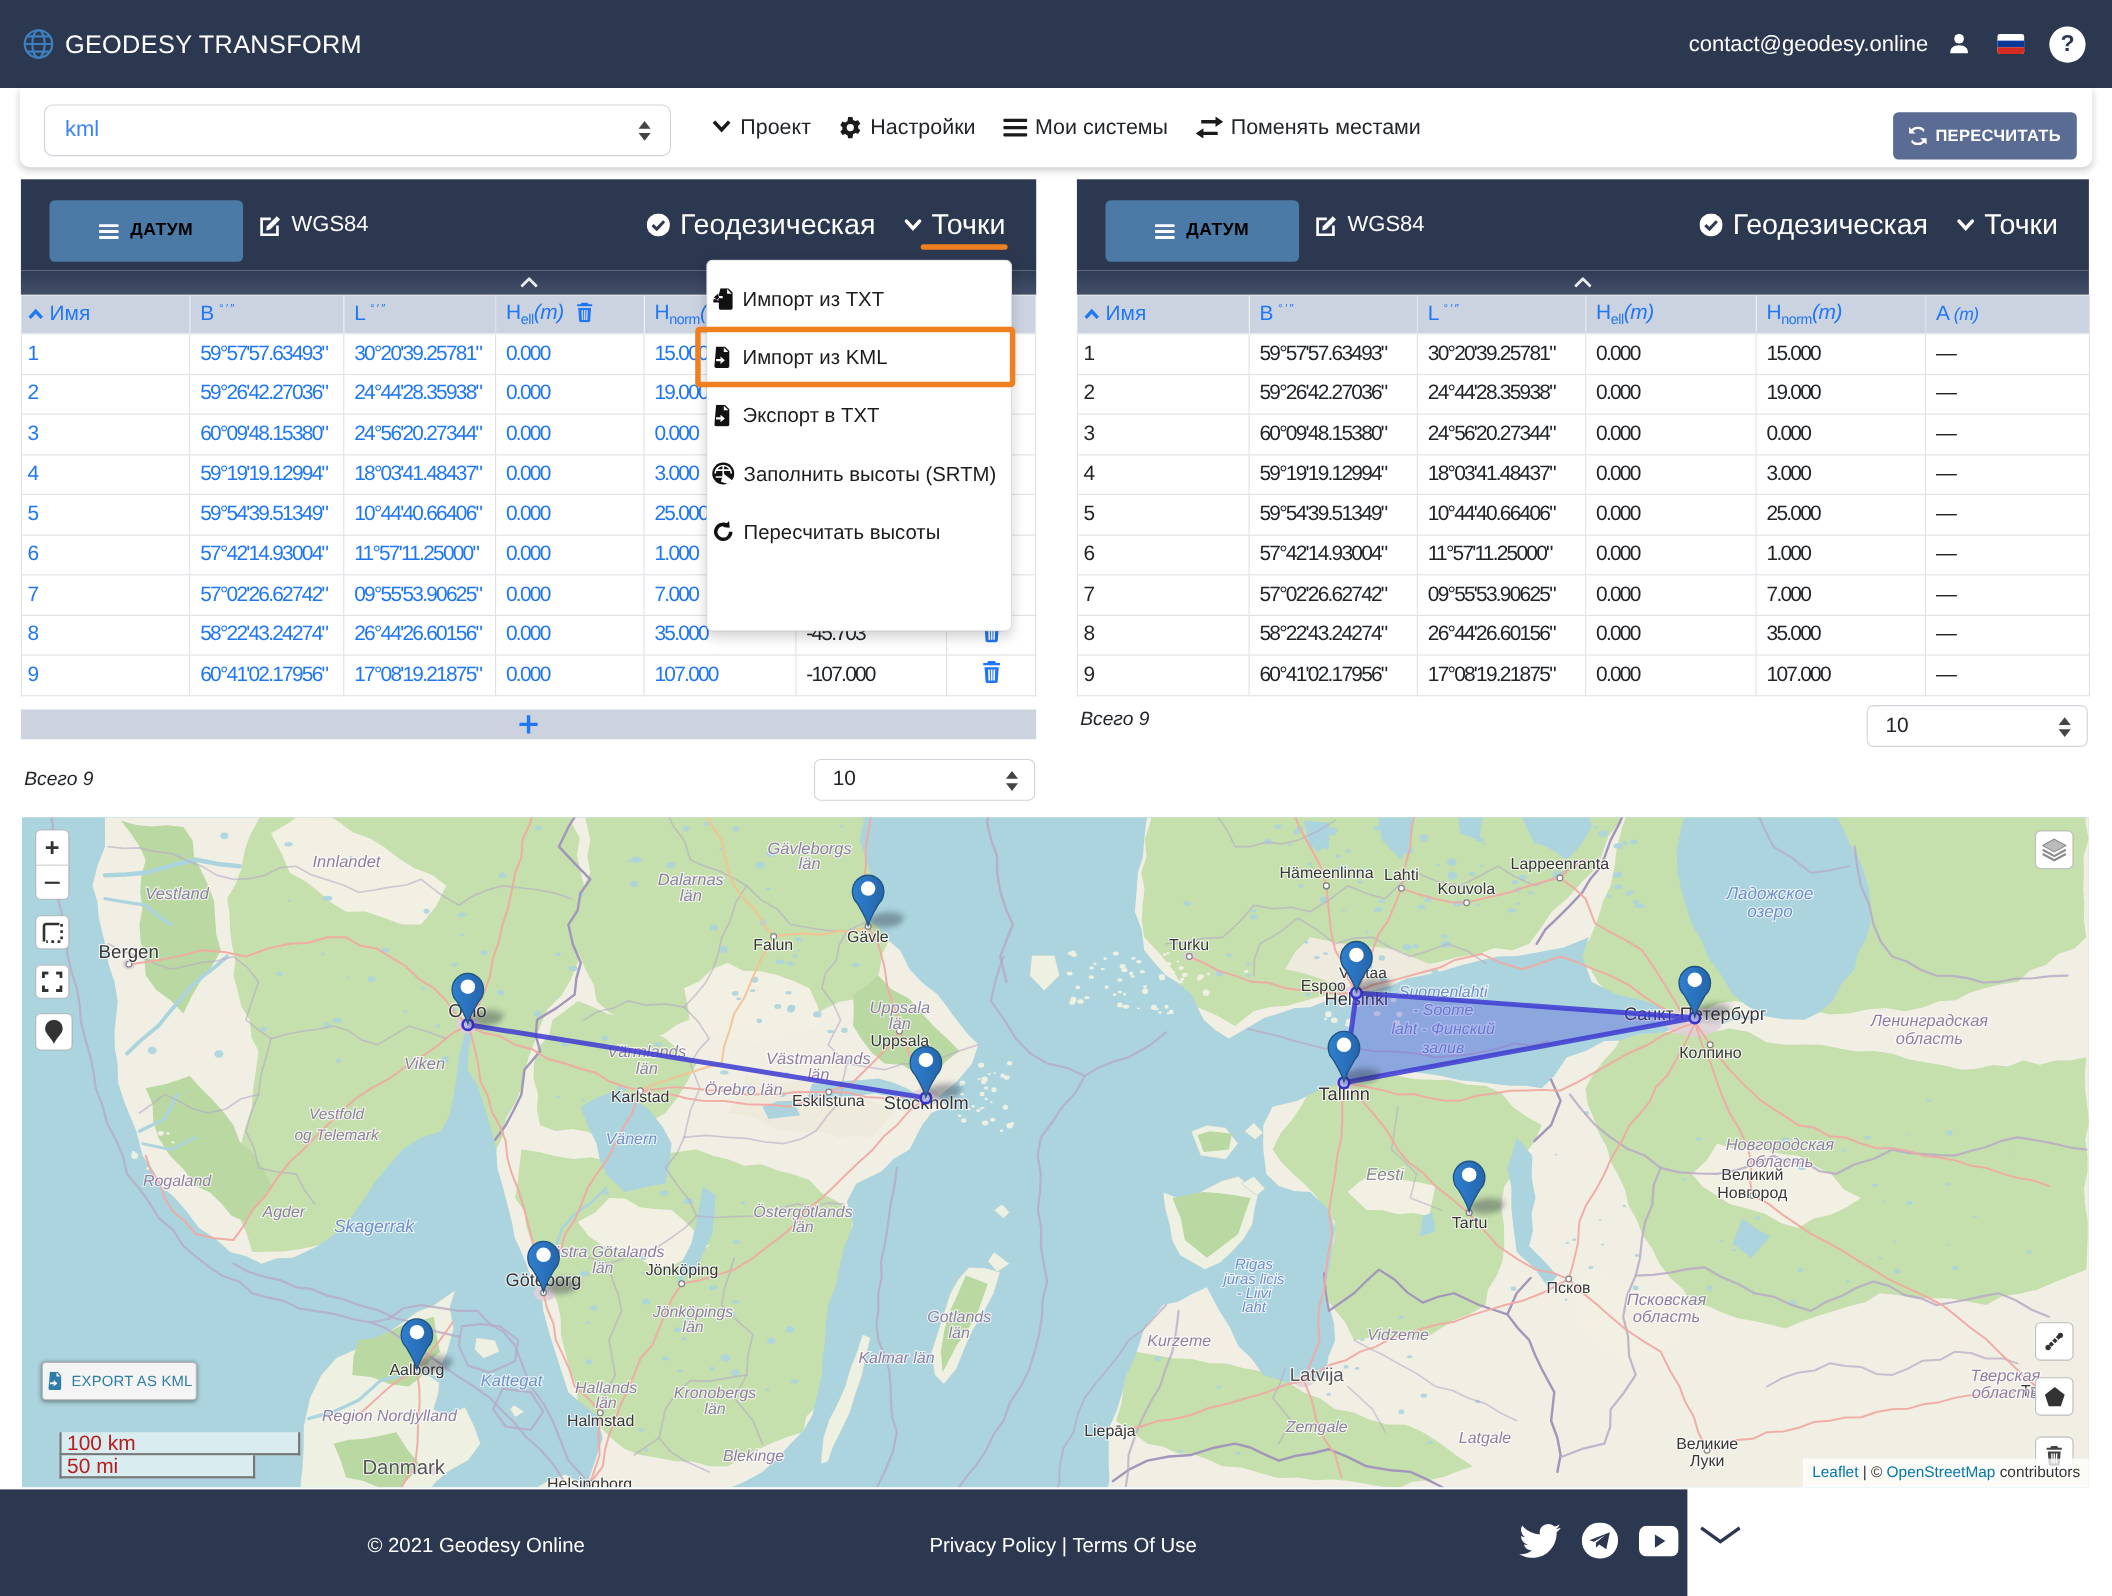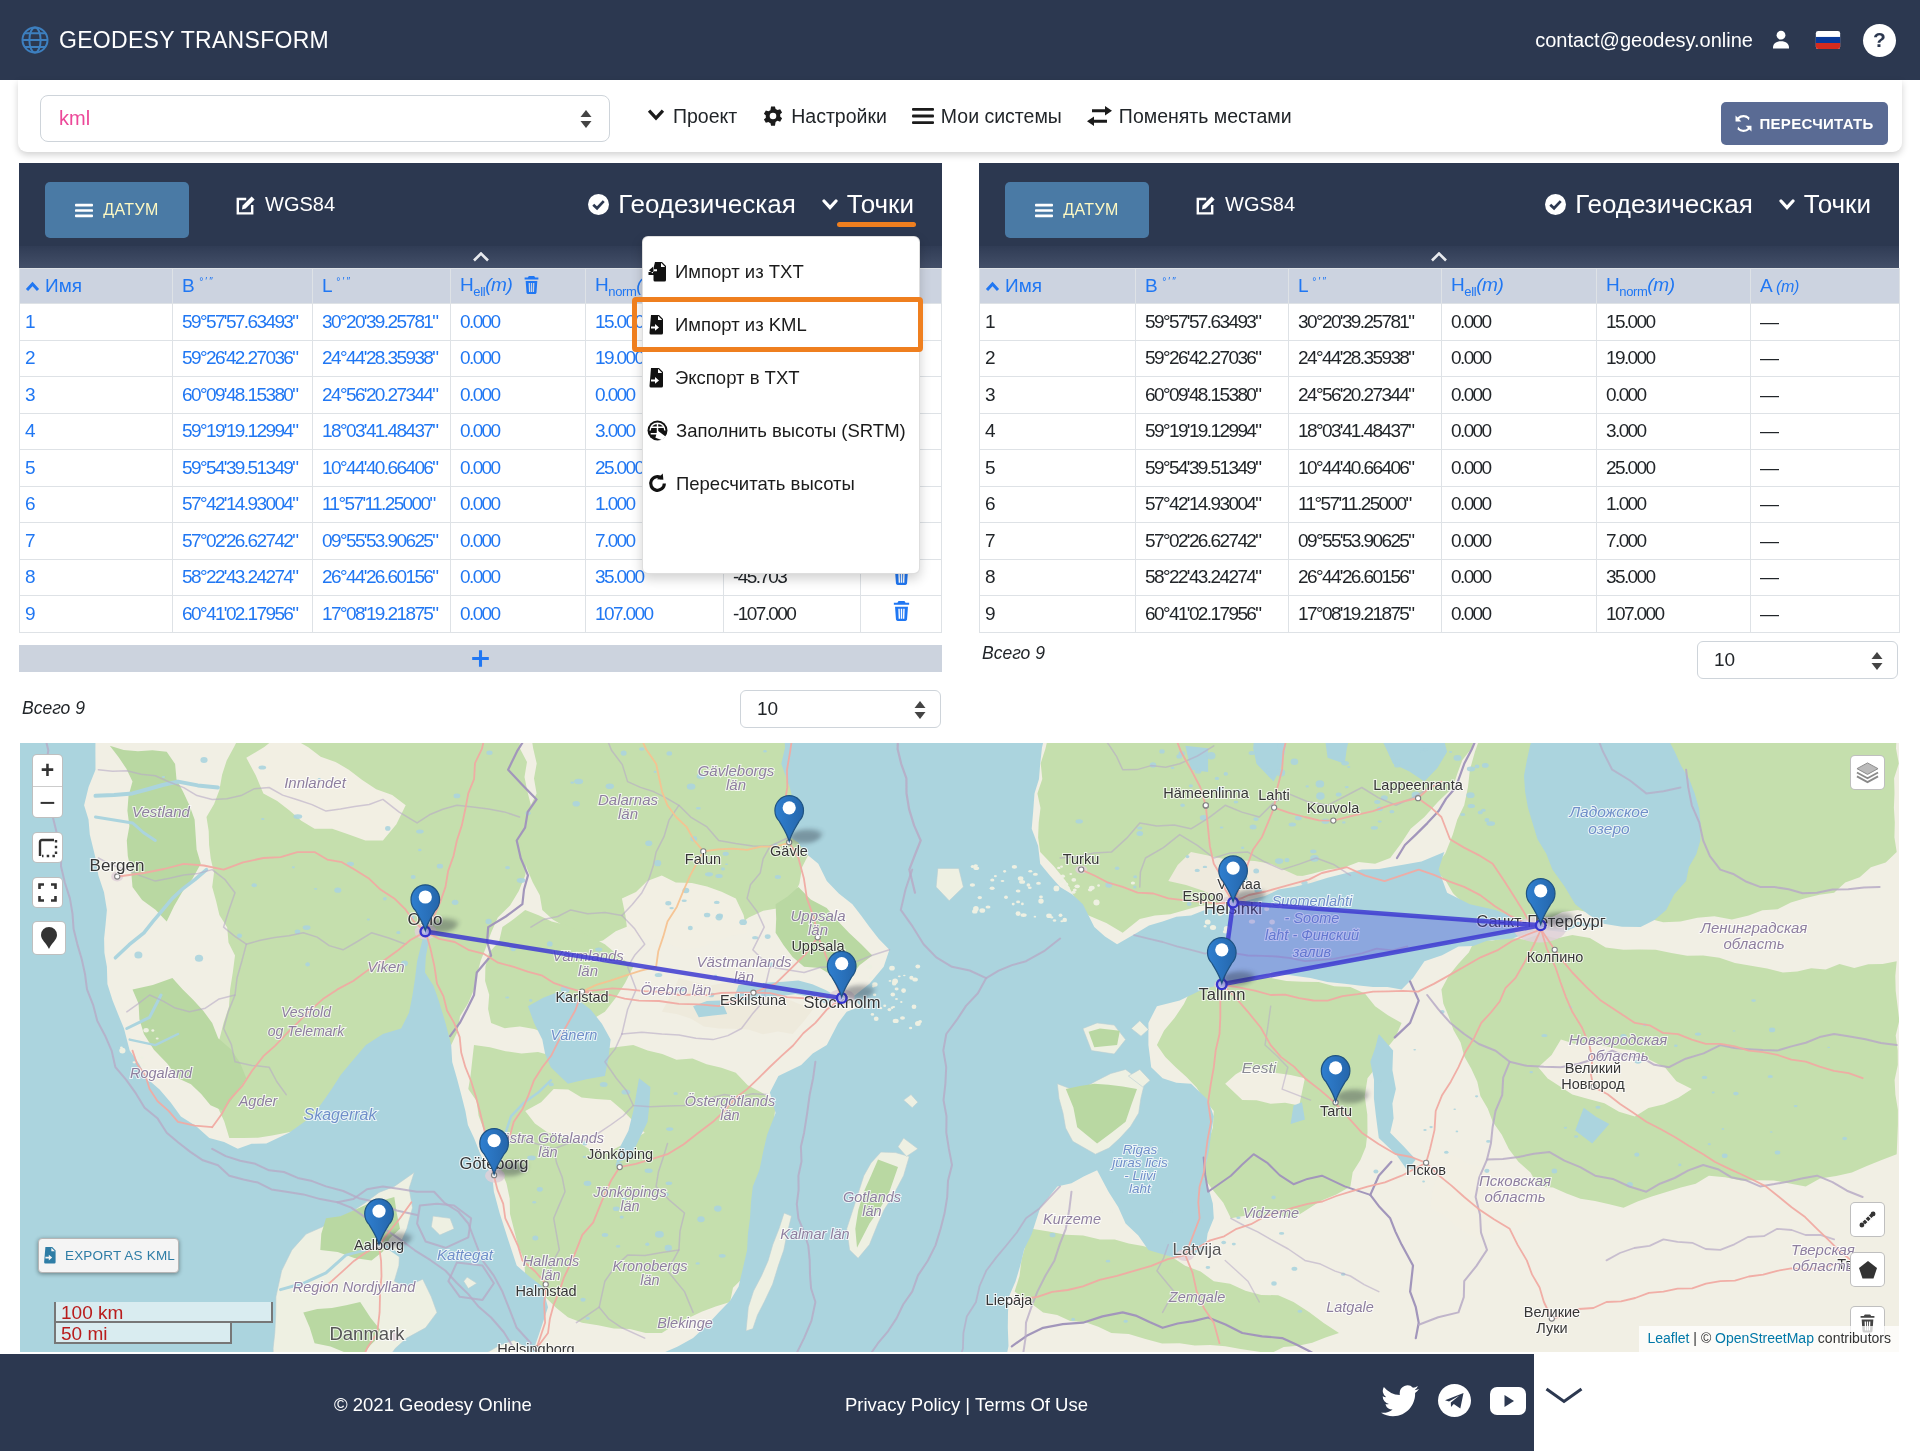--- a/index.html
+++ b/index.html
@@ -6,30 +6,30 @@
 body{font-family:"Liberation Sans",sans-serif;background:#fff;width:1920px}
 .page{position:relative;width:1920px;height:1451px;overflow:hidden}
 
 .hdr{position:absolute;left:0;top:0;width:1920px;height:80px;background:#2c3850;color:#fff}
 .brand{position:absolute;left:20px;top:25px;display:flex;align-items:center;gap:9px}
 .brand .t{font-size:23px;letter-spacing:.3px;color:#fff;font-weight:400}
 .hr{position:absolute;right:24px;top:0;height:80px;display:flex;align-items:center;gap:22px;color:#fff}
 .hr .mail{font-size:20px}
 
 .tb{position:absolute;left:18px;top:80px;width:1884px;height:72px;background:#fff;border-radius:0 0 9px 9px;box-shadow:0 3px 7px rgba(0,0,0,.18)}
-.sel{position:absolute;left:22px;top:15px;width:570px;height:47px;border:1px solid #ced4da;border-radius:8px;font-size:20px;color:#ec4899;display:flex;align-items:center;padding-left:18px}
+.sel{position:absolute;left:22px;top:15px;width:570px;height:47px;border:1px solid #ced4da;border-radius:8px;font-size:20px;color:#3b82f6;display:flex;align-items:center;padding-left:18px}
 .sel .arr{position:absolute;right:16px;top:13px}
 .nav{position:absolute;left:628px;top:0;height:72px;display:flex;align-items:center;gap:25px;font-size:19.5px;color:#212529}
 .nav .it{display:flex;align-items:center;gap:7px}
 .btn-rc{position:absolute;right:14px;top:22px;width:167px;height:43px;background:#5a6b94;border-radius:5px;color:#fff;font-size:15px;font-weight:700;letter-spacing:.3px;display:flex;align-items:center;justify-content:center;gap:7px}
 
 .panel{position:absolute;top:163px;background:#fff}
 .pL{left:19px;width:923px}.pR{left:979px;width:920px}
 .phead{position:relative;height:83px;background:#2c3850}
-.dbtn{position:absolute;left:26px;top:19px;width:144px;height:56px;background:#4a7aa5;border-radius:5px;color:#fef9c3;font-size:16px;font-weight:400;letter-spacing:.4px;display:flex;align-items:center;justify-content:center;gap:10px}
+.dbtn{position:absolute;left:26px;top:19px;width:176px;height:56px;background:#4a7aa5;border-radius:5px;color:#000000;font-size:16px;font-weight:700;letter-spacing:.4px;display:flex;align-items:center;justify-content:center;gap:10px}
 .wgs{position:absolute;left:214px;top:0;height:83px;display:flex;align-items:center;gap:8px;color:#fff;font-size:20px}
 .pright{position:absolute;right:28px;top:0;height:83px;display:flex;align-items:center;gap:26px;color:#fff;font-size:26px}
 .pright .g{display:flex;align-items:center;gap:9px}
 .collapse{height:22px;background:linear-gradient(#303c55,#434f68);display:flex;align-items:center;justify-content:center}
 table{border-collapse:collapse;table-layout:fixed;width:100%;font-size:19px}
 th,td{border:1px solid #dee2e6;padding:0 9px;height:36.5px;font-weight:400;text-align:left;white-space:nowrap;overflow:hidden}
 td{letter-spacing:-1.6px}
 td:first-child,th:first-child{letter-spacing:0;padding-left:5px}
 th{letter-spacing:-0.4px}
 thead th{background:#ccd3e0;color:#2077f3;height:35px}

